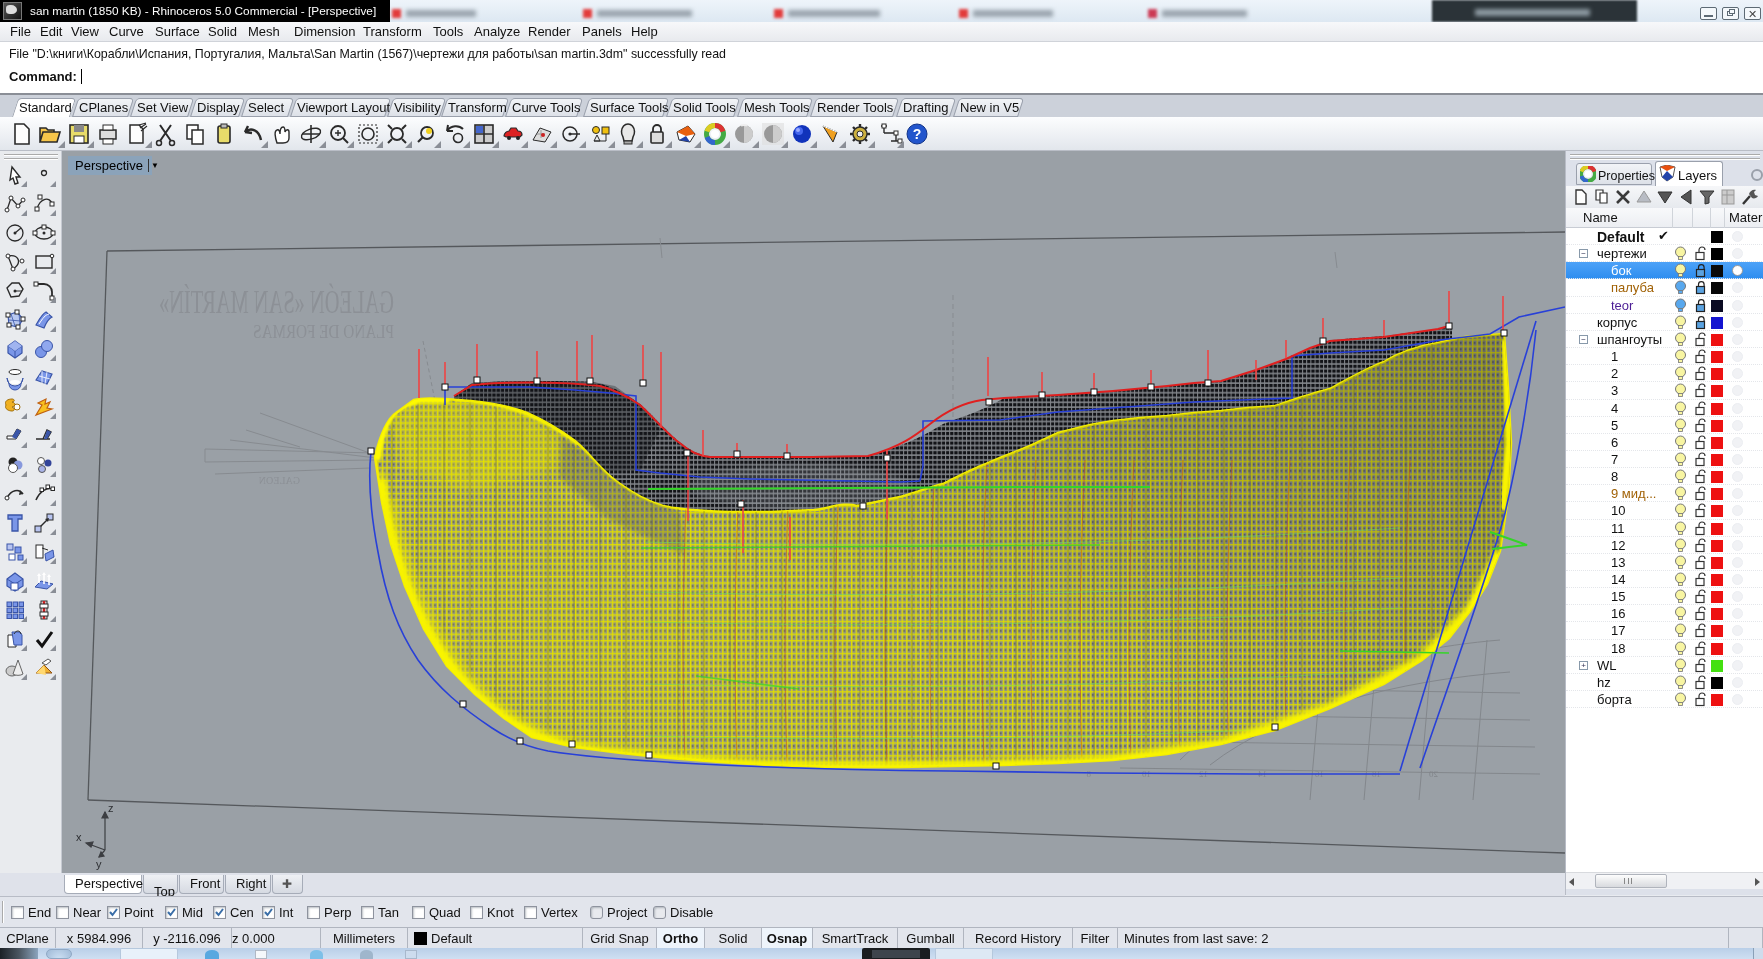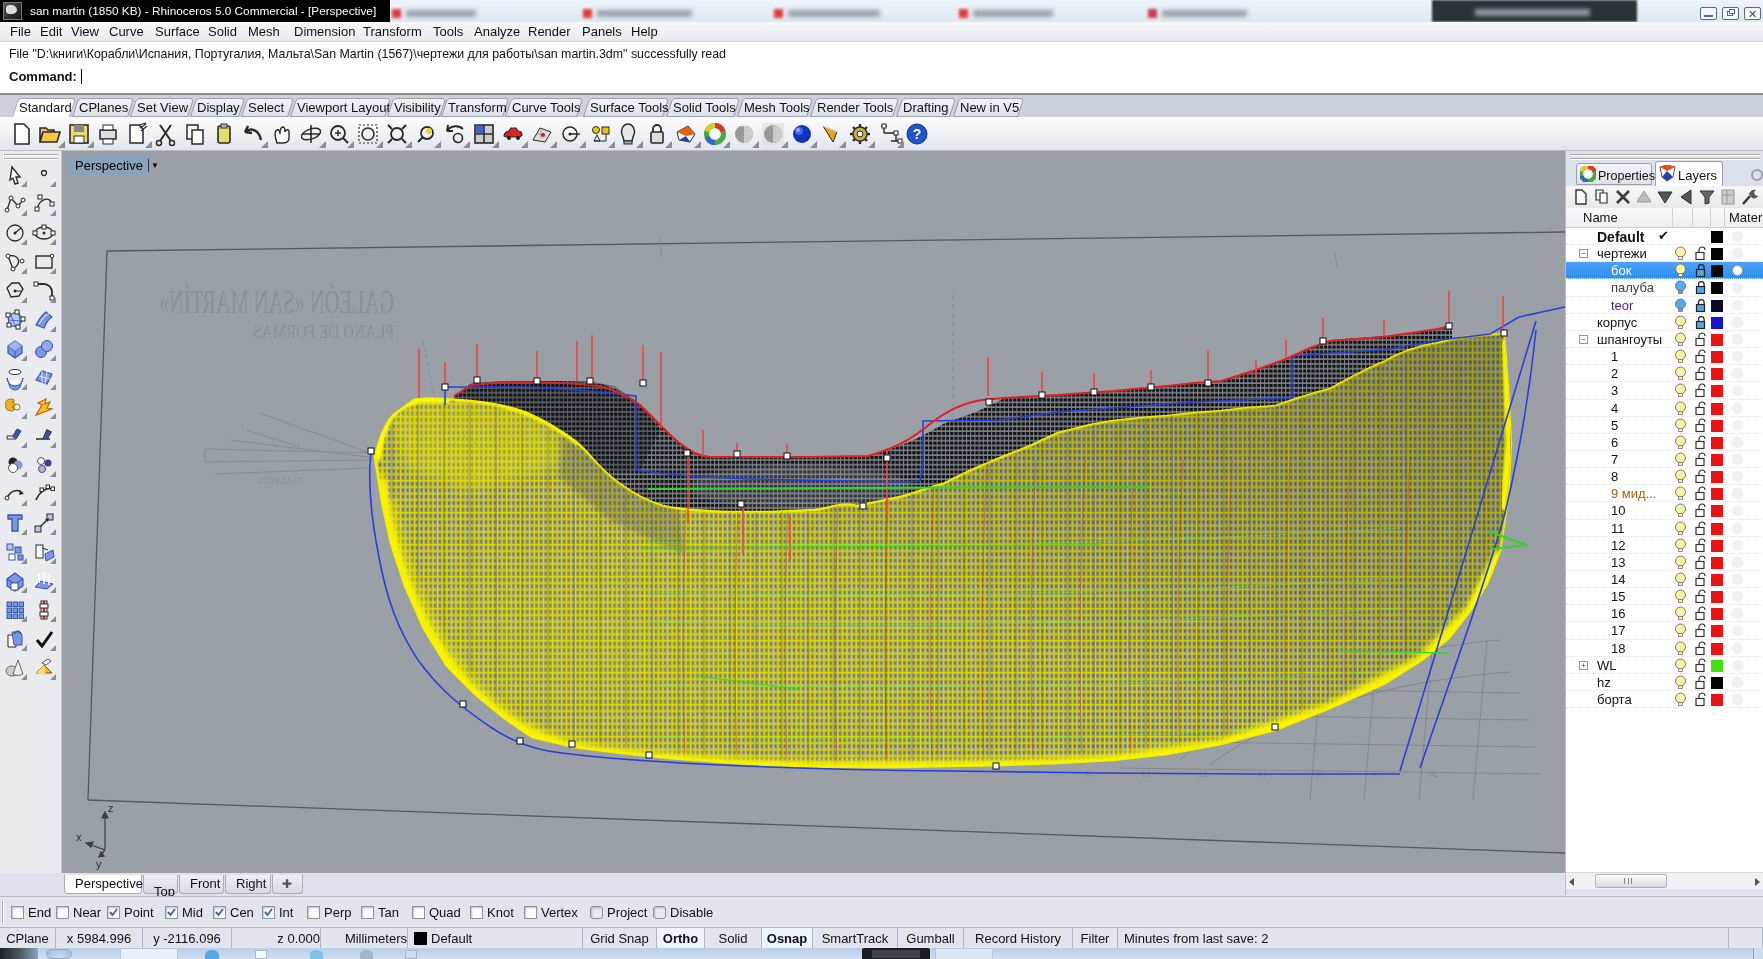--- a/index.html
+++ b/index.html
@@ -818,21 +818,21 @@
           <rect x="4.5" y="10.5" width="4" height="3" fill="#f8f5a2" stroke="#777" stroke-width="0.8"></rect>
         </svg>
 <svg width="13" height="15" style="position:absolute;left:128px;top:1px">
           <rect x="2.5" y="6.5" width="8" height="7" fill="#5aa2e0" stroke="#222" stroke-width="1.2"></rect>
           <path d="M4.5,6 v-1.5 a2.8,2.8 0 0,1 5.6,0 V6" fill="none" stroke="#222" stroke-width="1.2"></path>
         </svg>
 <div class="abs" style="left:145px;top:2.5px;width:12px;height:12px;background:#0a0a0a"></div>
 <div class="abs" style="left:166px;top:2.5px;width:11px;height:11px;border-radius:50%;background:#fff;border:1px solid #999"></div>
 </div>
 <div class="abs" style="left:0;top:51px;width:198px;height:18px;border-bottom:1px dotted #e4e6ea">
-<div class="abs" style="left:45px;top:1px;font-size:13px;color:#404040">палуба</div>
+<div class="abs" style="left:45px;top:1px;font-size:13px;color:#a16207">палуба</div>
 <svg width="13" height="15" style="position:absolute;left:108px;top:1px">
           <circle cx="6.5" cy="6" r="5" fill="#58a8ee" stroke="#777" stroke-width="1"></circle>
           <rect x="4.5" y="10.5" width="4" height="3" fill="#58a8ee" stroke="#777" stroke-width="0.8"></rect>
         </svg>
 <svg width="13" height="15" style="position:absolute;left:128px;top:1px">
           <rect x="2.5" y="6.5" width="8" height="7" fill="#5aa2e0" stroke="#222" stroke-width="1.2"></rect>
           <path d="M4.5,6 v-1.5 a2.8,2.8 0 0,1 5.6,0 V6" fill="none" stroke="#222" stroke-width="1.2"></path>
         </svg>
 <div class="abs" style="left:145px;top:2.5px;width:12px;height:12px;background:#060606"></div>
 <div class="abs" style="left:166px;top:2.5px;width:11px;height:11px;border-radius:50%;background:rgba(240,241,244,0.9);border:1px solid #eceef2"></div>
@@ -1234,24 +1234,24 @@
 <div class="abs" style="left:0;top:927px;width:1763px;height:21px;background:#e2e5ec;border-top:1px solid #b0b5bf">
 <div class="abs" style="left:0px;top:0;width:56px;height:21px;border-right:1px solid #b0b5bf;display:flex;align-items:center;justify-content:center">
       <span style="font-size:13px;color:#111">CPlane</span>
     </div>
 <div class="abs" style="left:56px;top:0;width:87px;height:21px;border-right:1px solid #b0b5bf;display:flex;align-items:center;justify-content:center">
       <span style="font-size:13px;color:#111">x 5984.996</span>
     </div>
 <div class="abs" style="left:143px;top:0;width:89px;height:21px;border-right:1px solid #b0b5bf;display:flex;align-items:center;justify-content:center">
       <span style="font-size:13px;color:#111">y -2116.096</span>
     </div>
-<div class="abs" style="left:232px;top:0;width:89px;height:21px;border-right:1px solid #b0b5bf;display:flex;align-items:center;justify-content:flex-end">
+<div class="abs" style="left:232px;top:0;width:89px;height:21px;border-right:1px solid #b0b5bf;display:flex;align-items:center;justify-content:flex-start">
       <span style="font-size:13px;color:#111">z 0.000</span>
     </div>
-<div class="abs" style="left:321px;top:0;width:87px;height:21px;border-right:1px solid #b0b5bf;display:flex;align-items:center;justify-content:flex-end">
+<div class="abs" style="left:321px;top:0;width:87px;height:21px;border-right:1px solid #b0b5bf;display:flex;align-items:center;justify-content:center">
       <span style="font-size:13px;color:#111">Millimeters</span>
     </div>
 <div class="abs" style="left:408px;top:0;width:175px;height:21px;border-right:1px solid #b0b5bf;display:flex;align-items:center;justify-content:center">
       <span style="font-size:13px;color:#111"></span>
     </div>
 <div class="abs" style="left:583px;top:0;width:74px;height:21px;border-right:1px solid #b0b5bf;display:flex;align-items:center;justify-content:center">
       <span style="font-size:13px;color:#111">Grid Snap</span>
     </div>
 <div class="abs" style="left:657px;top:0;width:48px;height:21px;background:#eef4fb;border-right:1px solid #b0b5bf;display:flex;align-items:center;justify-content:center">
       <span style="font-size:13px;font-weight:bold;color:#111">Ortho</span>

